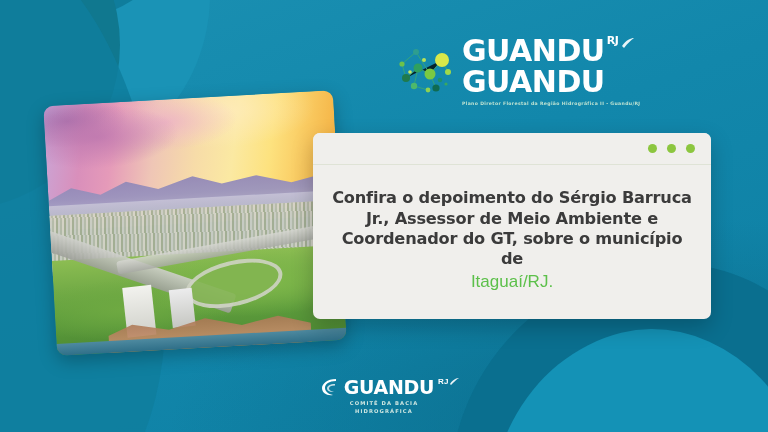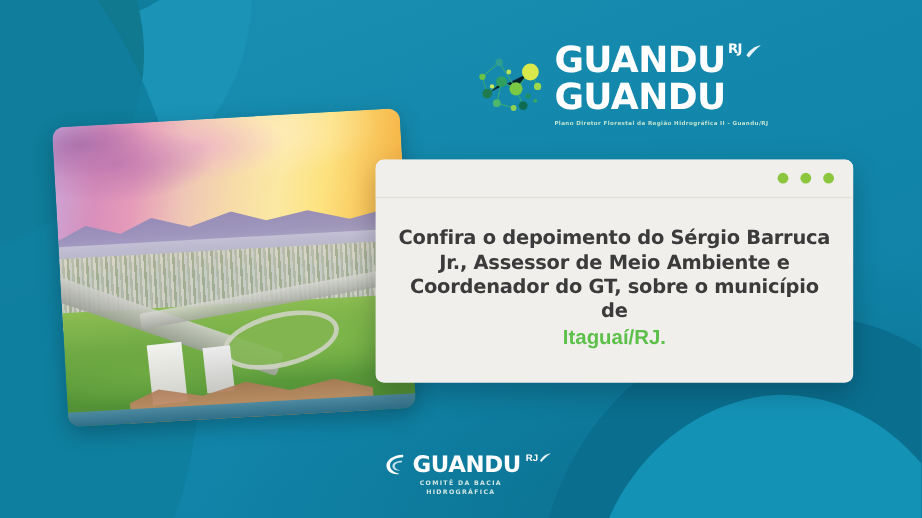--- a/index.html
+++ b/index.html
@@ -197,21 +197,21 @@
     flex:1; display:flex; flex-direction:column;
     align-items:center; justify-content:center;
     padding:6px 18px 10px;
   }
   .headline{
     font-family:"DejaVu Sans", sans-serif;
     font-size:16.2px; font-weight:700; line-height:1.26;
     color:#3b3b3b; text-align:center; letter-spacing:-.2px;
   }
   .highlight{
-    display:block; color:#5cc04a; font-size:17px; margin-top:2px;font-weight:bold;
+    display:block; color:#5cc04a; font-size:17px; margin-top:2px;
   }
 
   
   .footer{
     position:absolute; left:0; right:0; bottom:16px;
     display:flex; flex-direction:column; align-items:center;
   }
   .footer-row{ display:flex; align-items:center; gap:4px; }
   .footer-swirl{ width:20px; height:22px; }
   .footer-word{

